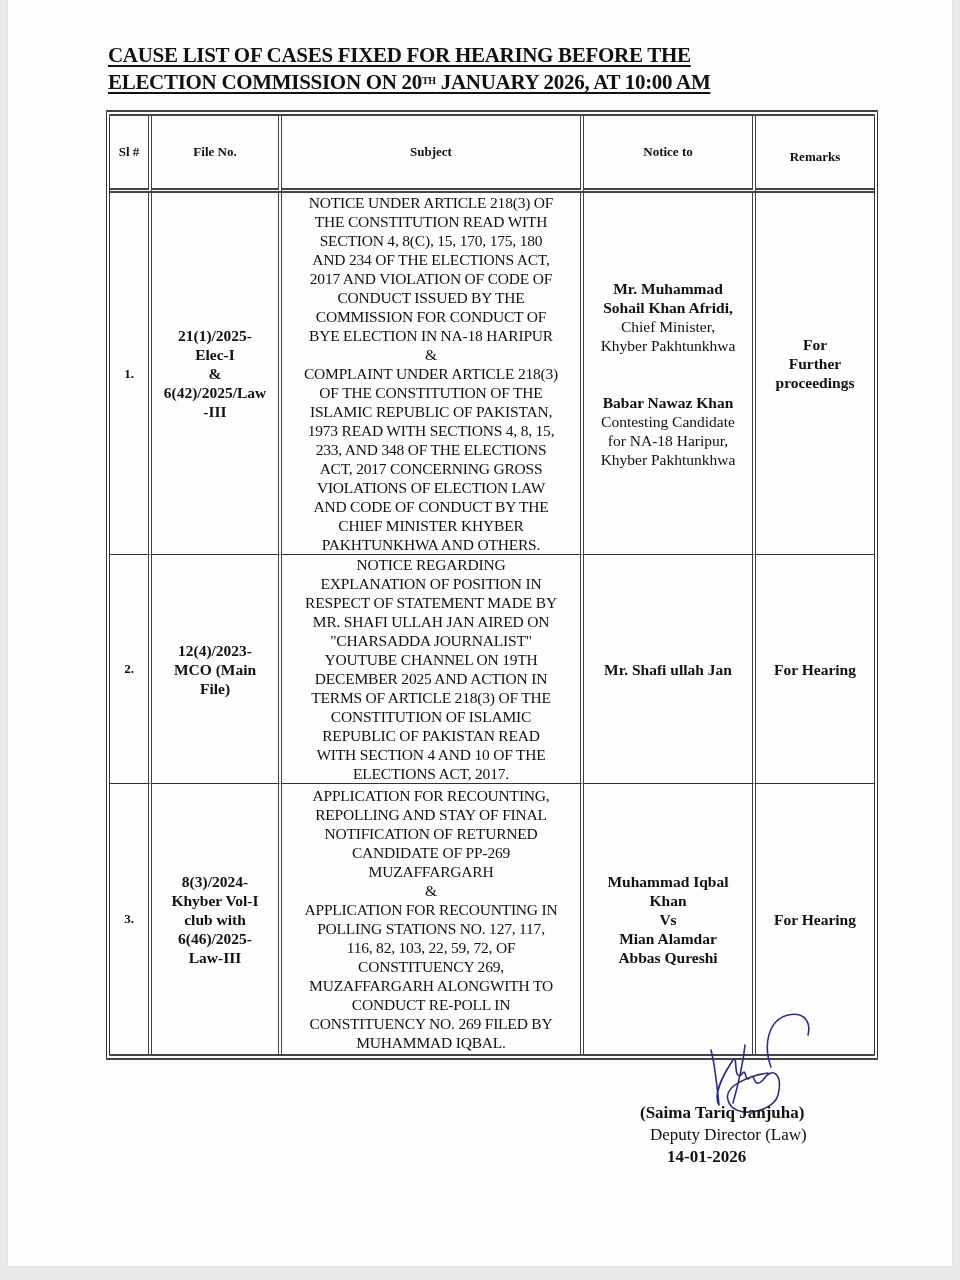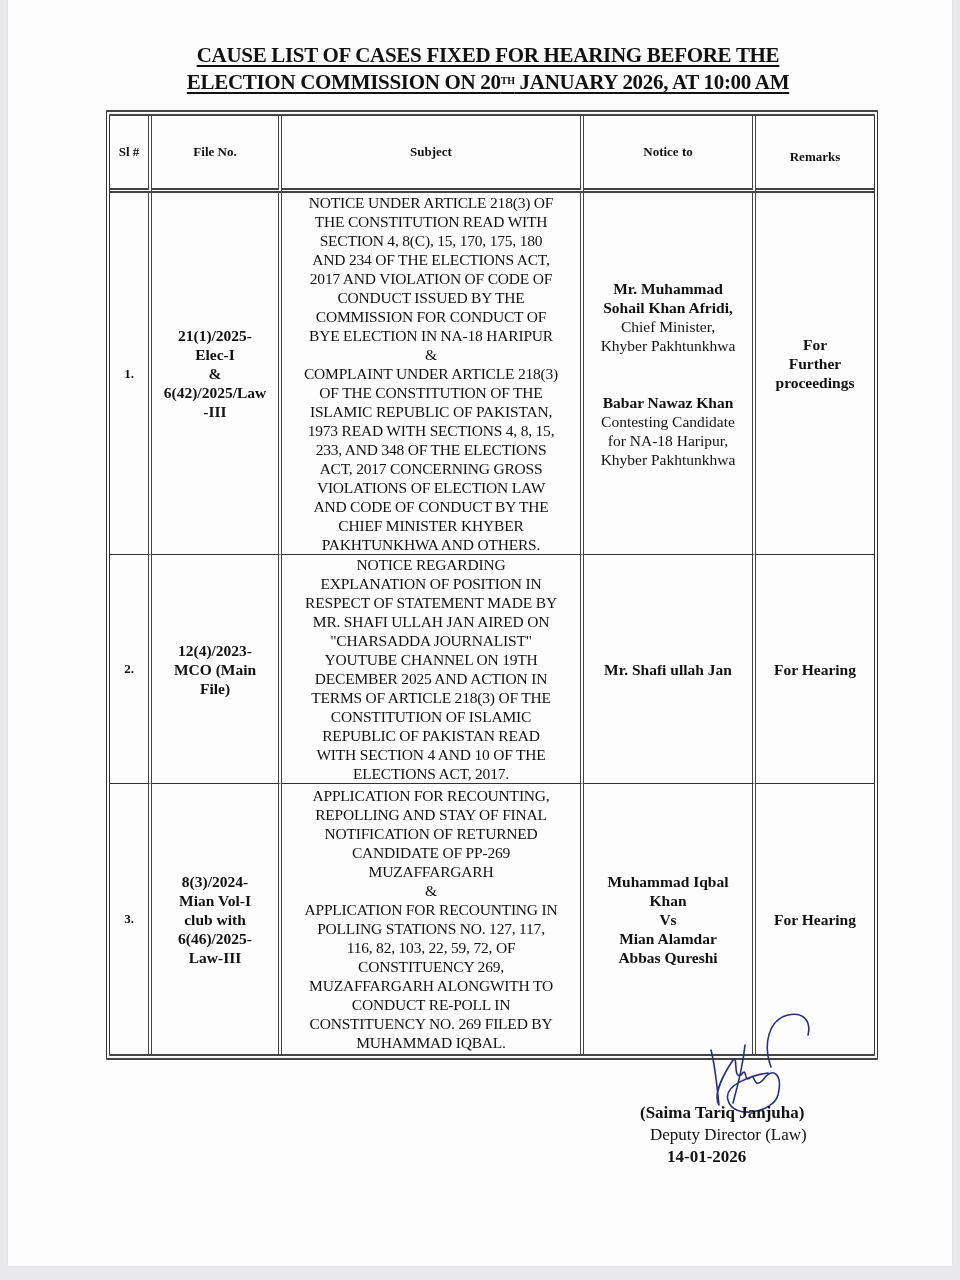--- a/index.html
+++ b/index.html
@@ -10,21 +10,21 @@
     color:#111;
     position:relative;
   }
   .sheet {
     position:absolute; left:8px; top:0; width:944px; height:1266px;
     background:#fdfdfd;
     box-shadow:0 0 2px rgba(0,0,0,0.08);
   }
   .title {
     position:absolute; left:100px; top:42px; width:760px;
-    text-align:center; font-weight:bold; font-size:21px; line-height:27px;
+    font-weight:bold; font-size:21px; line-height:27px;
     letter-spacing:-0.3px;
   }
   .title span.line { text-decoration:underline; text-underline-offset:3px; text-decoration-thickness:2px; }
   .title sup { font-size:10px; vertical-align:top; position:relative; top:-2px; }
 
   table.cause {
     position:absolute; left:98px; top:110px; width:764px;
     border-collapse:separate; border-spacing:0;
     border:4px double #333;
     border-top:6px double #444; border-bottom:6px double #444;
@@ -178,21 +178,21 @@
             <div>Mr. Shafi ullah Jan</div>
           </td>
         <td class="c5">
             <div>For Hearing</div>
           </td>
       </tr>
       <tr class="row3">
         <td class="c1">3.</td>
         <td class="c2">
             <div>8(3)/2024-</div>
-            <div>Mian Vol-I</div>
+            <div>Khyber Vol-I</div>
             <div>club with</div>
             <div>6(46)/2025-</div>
             <div>Law-III</div>
           </td>
         <td class="c3">
             <div>APPLICATION FOR RECOUNTING,</div>
             <div>REPOLLING AND STAY OF FINAL</div>
             <div>NOTIFICATION OF RETURNED</div>
             <div>CANDIDATE OF PP-269</div>
             <div>MUZAFFARGARH</div>

